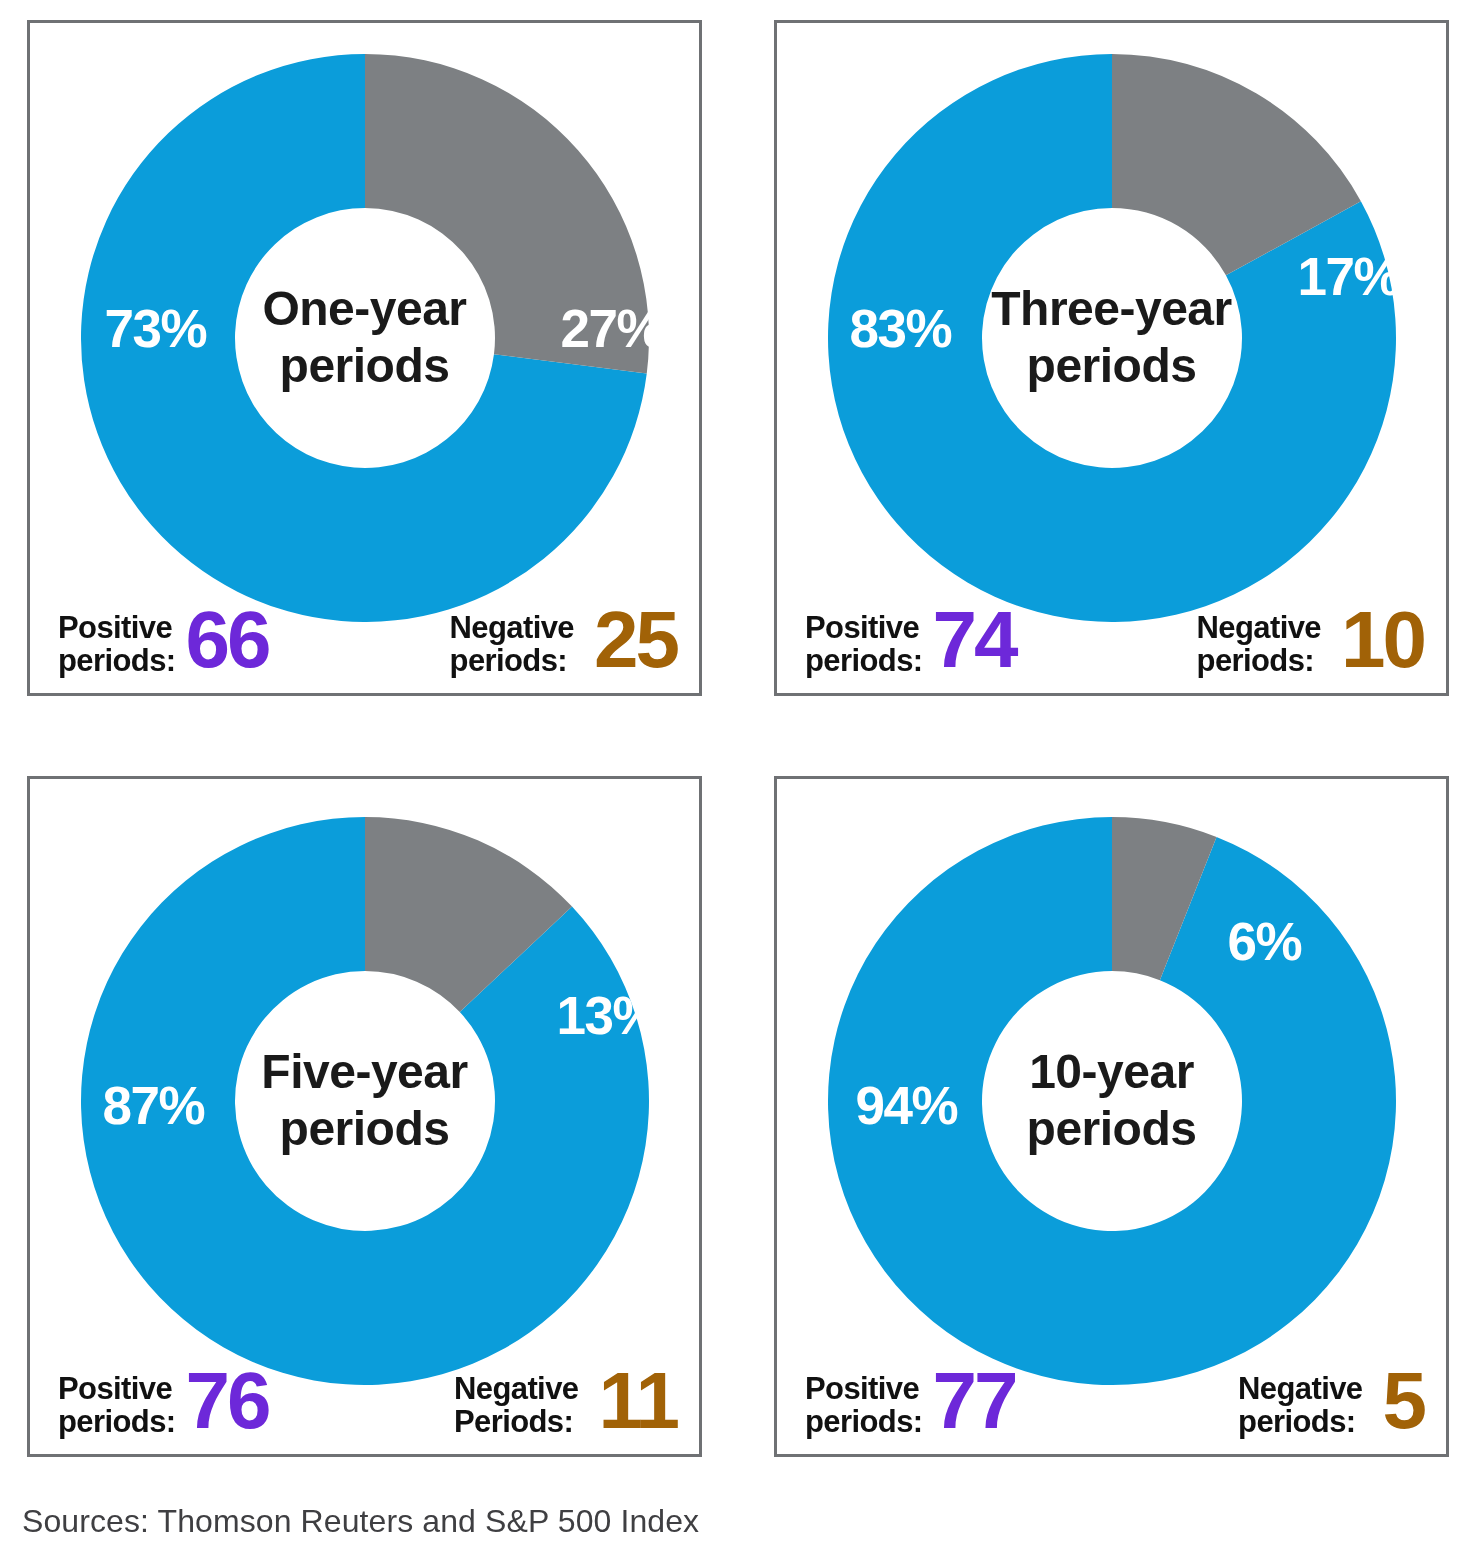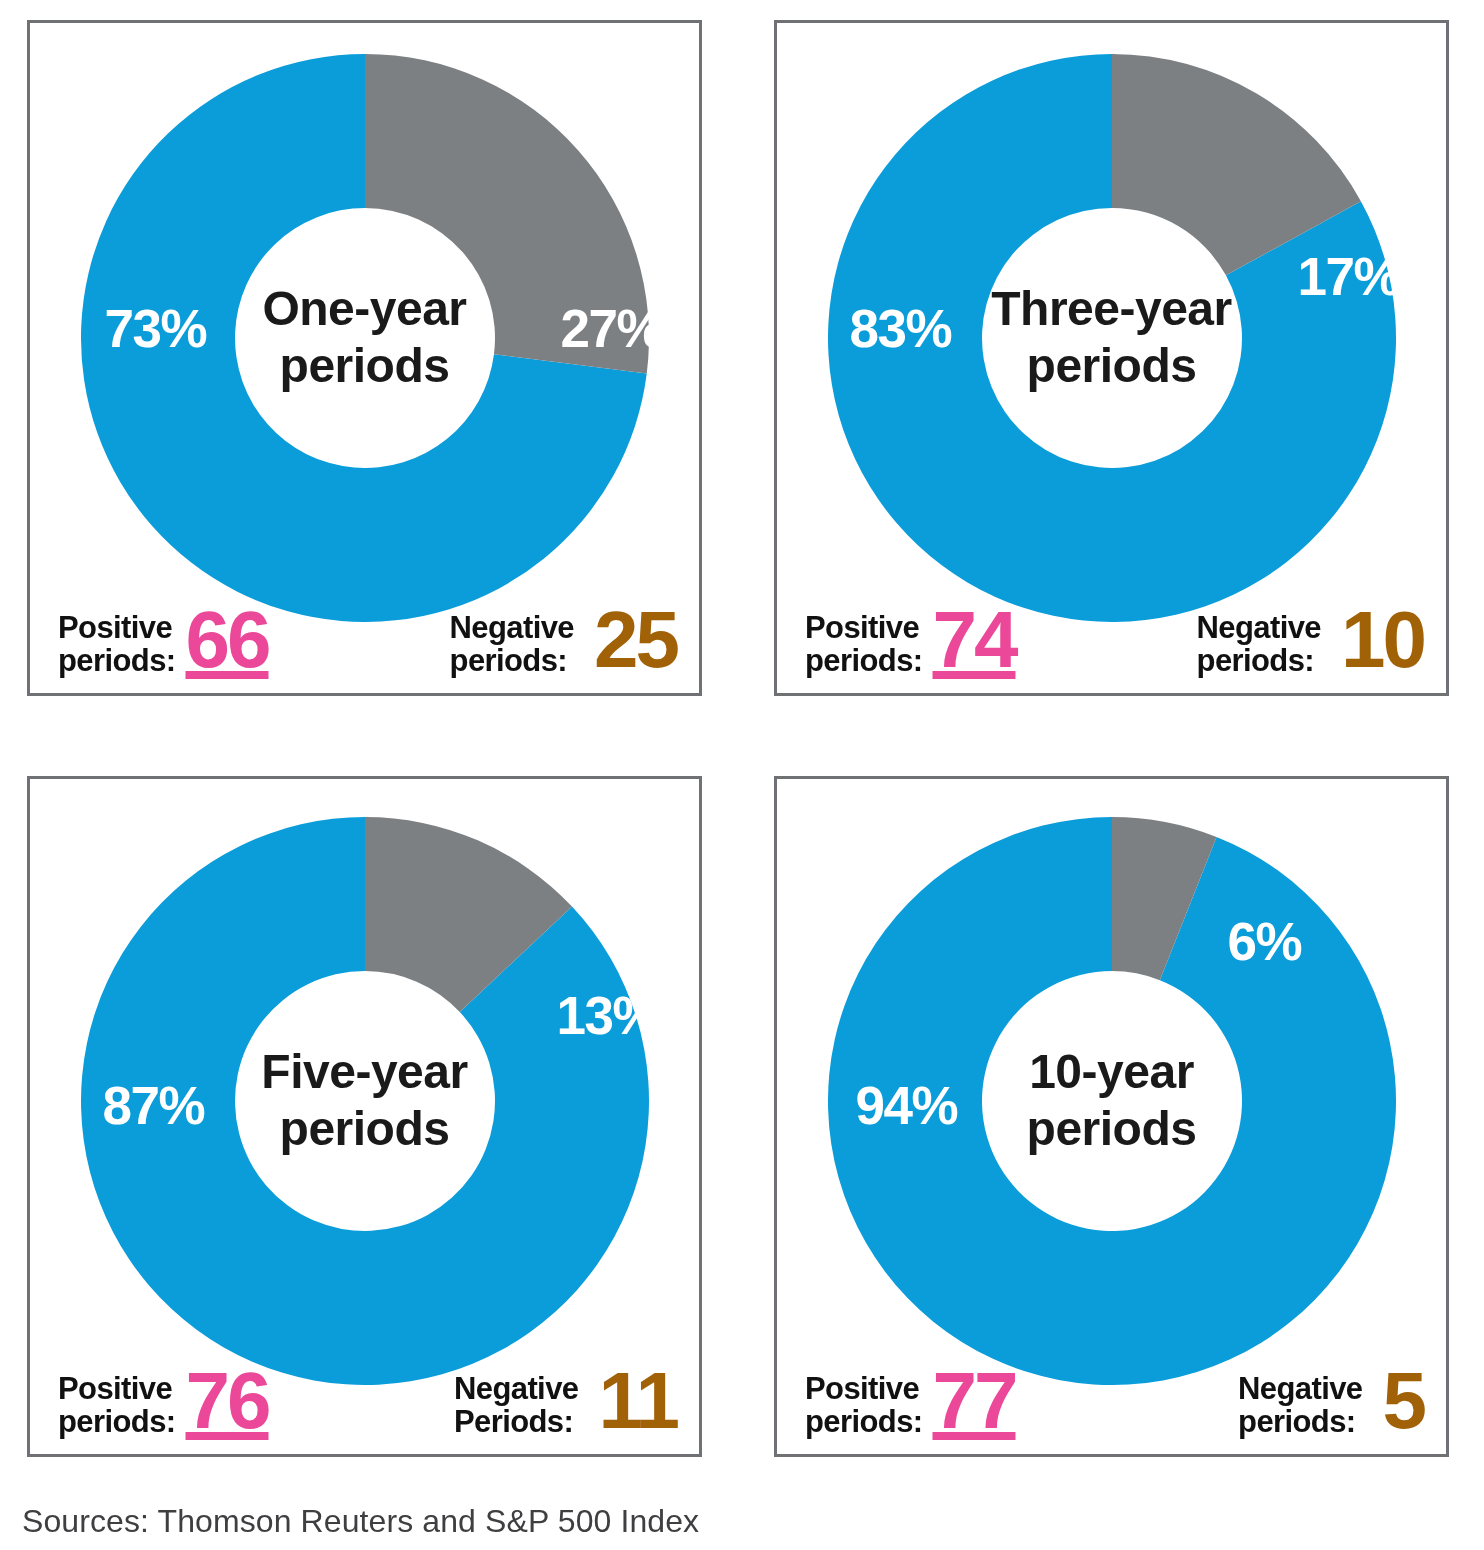--- a/index.html
+++ b/index.html
@@ -105,21 +105,21 @@
   }
   .stat-num {
     font-weight: bold;
     font-size: 80px;
     line-height: 0.86;
     letter-spacing: -3px;
     font-family: "Liberation Sans", sans-serif;
     position: relative;
     top: -4px;
   }
-  .stat-num.blue { color: #ec4899; text-decoration: underline; }
+  .stat-num.blue { color: #6d28d9; }
   .stat-num.gray { color: #a16207; }
 
   .sources {
     position: absolute;
     left: 22px;
     top: 1503px;
     font-size: 32px;
     color: #3f3f42;
     font-family: "Liberation Sans", sans-serif;
     letter-spacing: 0.1px;

